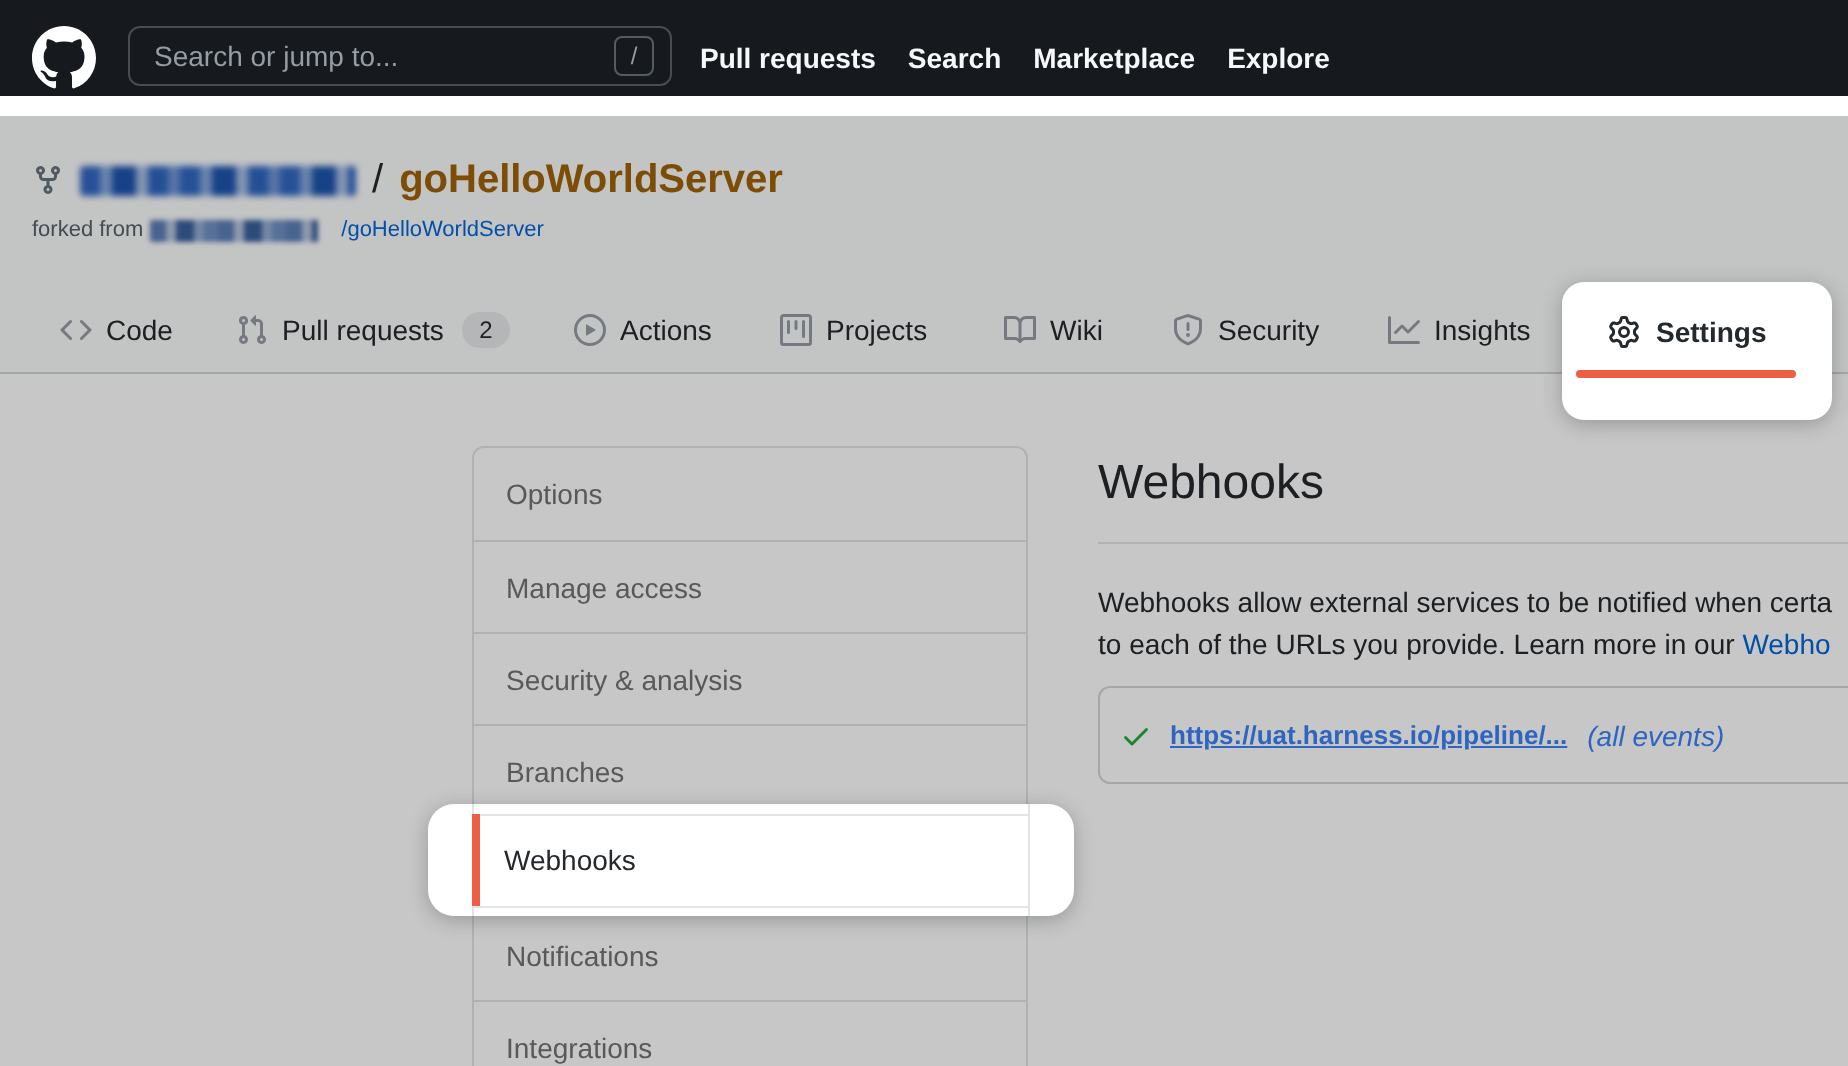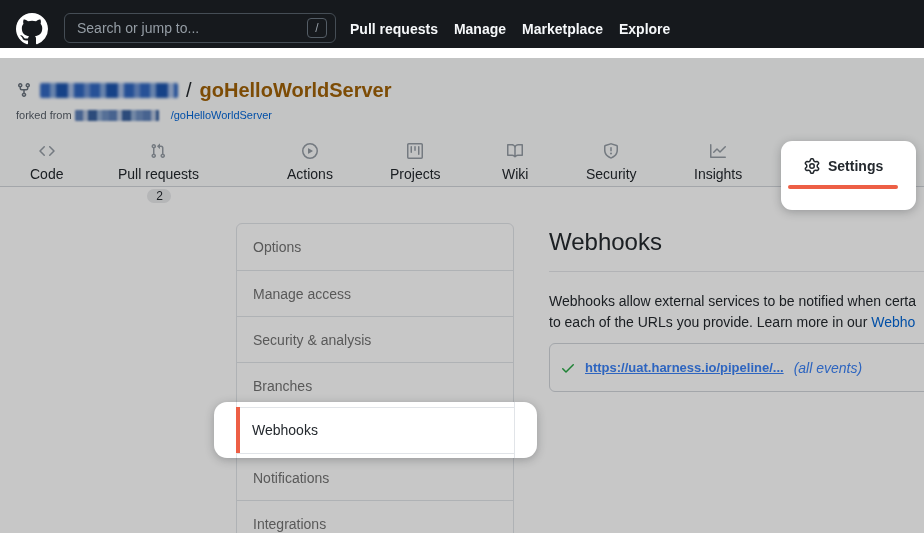--- a/index.html
+++ b/index.html
@@ -24,21 +24,21 @@
     filter:blur(1.5px); }
   .title-sep { color:#24292e; margin-right:8px; }
   .repo-name { color:#a16207; font-weight:700; }
   .forked-row { position:absolute; left:16px; top:50px; height:14px; display:flex; align-items:center; font-size:11px; color:#586069; }
   .blur-owner-sm { width:84px; height:11px; margin-left:3px; border-radius:1px;
     background:repeating-linear-gradient(90deg,#5c7fb8 0 8px,#b6c5de 8px 13px,#39619e 13px 22px,#93aed4 22px 27px,#6f90c2 27px 34px);
     filter:blur(1.2px); }
   .forked-link { color:#0366d6;padding-left:12px; }
 
   
-  .tab { position:absolute; top:85px; height:43px; display:flex; align-items:center; gap:7px; font-size:14px; color:#24292e;flex-direction:column; }
+  .tab { position:absolute; top:85px; height:43px; display:flex; align-items:center; gap:7px; font-size:14px; color:#24292e; }
   .ticon { width:16px; height:16px; color:#959da5; flex:none; }
   .counter { margin-left:2px; background:#e8e9eb; border-radius:9px; height:18px; min-width:24px; padding:0 6px; font-size:12px; display:flex; align-items:center; justify-content:center; color:#24292e; }
 
   
   .sidemenu { position:absolute; left:236px; top:223px; width:278px; height:320px; background:#fff; border:1px solid #e1e4e8; border-radius:6px 6px 0 0; z-index:1; }
   .sb-item { height:46px; display:flex; align-items:center; padding-left:16px; font-size:14px; color:#737373; }
   .sb-item + .sb-item { border-top:1px solid #e1e4e8; }
 
   
   .content { position:absolute; left:549px; top:227px; width:420px; z-index:1; }
@@ -75,21 +75,21 @@
   <div class="topbar">
     <svg class="gh-logo" viewBox="0 0 16 16" fill="currentColor">
         <path d="M8 0C3.58 0 0 3.58 0 8c0 3.54 2.29 6.53 5.47 7.59.4.07.55-.17.55-.38 0-.19-.01-.82-.01-1.49-2.01.37-2.53-.49-2.69-.94-.09-.23-.48-.94-.82-1.13-.28-.15-.68-.52-.01-.53.63-.01 1.08.58 1.23.82.72 1.21 1.87.87 2.33.66.07-.52.28-.87.51-1.07-1.78-.2-3.64-.89-3.64-3.95 0-.87.31-1.59.82-2.15-.08-.2-.36-1.02.08-2.12 0 0 .67-.21 2.2.82.64-.18 1.32-.27 2-.27s1.36.09 2 .27c1.53-1.04 2.2-.82 2.2-.82.44 1.1.16 1.92.08 2.12.51.56.82 1.27.82 2.15 0 3.07-1.87 3.75-3.65 3.95.29.25.54.73.54 1.48 0 1.07-.01 1.93-.01 2.2 0 .21.15.46.55.38A8.01 8.01 0 0 0 16 8c0-4.42-3.58-8-8-8Z"></path>
       </svg>
     <div class="searchbox">
       <span class="search-ph">Search or jump to...</span>
       <span class="slash-key">/</span>
     </div>
     <div class="topnav">
       <span class="topnav-item">Pull requests</span>
-      <span class="topnav-item">Manage</span>
+      <span class="topnav-item">Search</span>
       <span class="topnav-item">Marketplace</span>
       <span class="topnav-item">Explore</span>
     </div>
   </div>
 
   <div class="repohead">
     <svg class="fork-glyph" viewBox="0 0 16 16" fill="currentColor">
         <path d="M5 5.372v.878c0 .414.336.75.75.75h4.5a.75.75 0 0 0 .75-.75v-.878a2.25 2.25 0 1 1 1.5 0v.878a2.25 2.25 0 0 1-2.25 2.25h-1.5v2.128a2.251 2.251 0 1 1-1.5 0V8.5h-1.5A2.25 2.25 0 0 1 3.5 6.25v-.878a2.25 2.25 0 1 1 1.5 0ZM5 3.25a.75.75 0 1 0-1.5 0 .75.75 0 0 0 1.5 0Zm6.75.75a.75.75 0 1 0 0-1.5.75.75 0 0 0 0 1.5Zm-3 8.75a.75.75 0 1 0-1.5 0 .75.75 0 0 0 1.5 0Z"></path>
       </svg>
     <div class="title-row">

